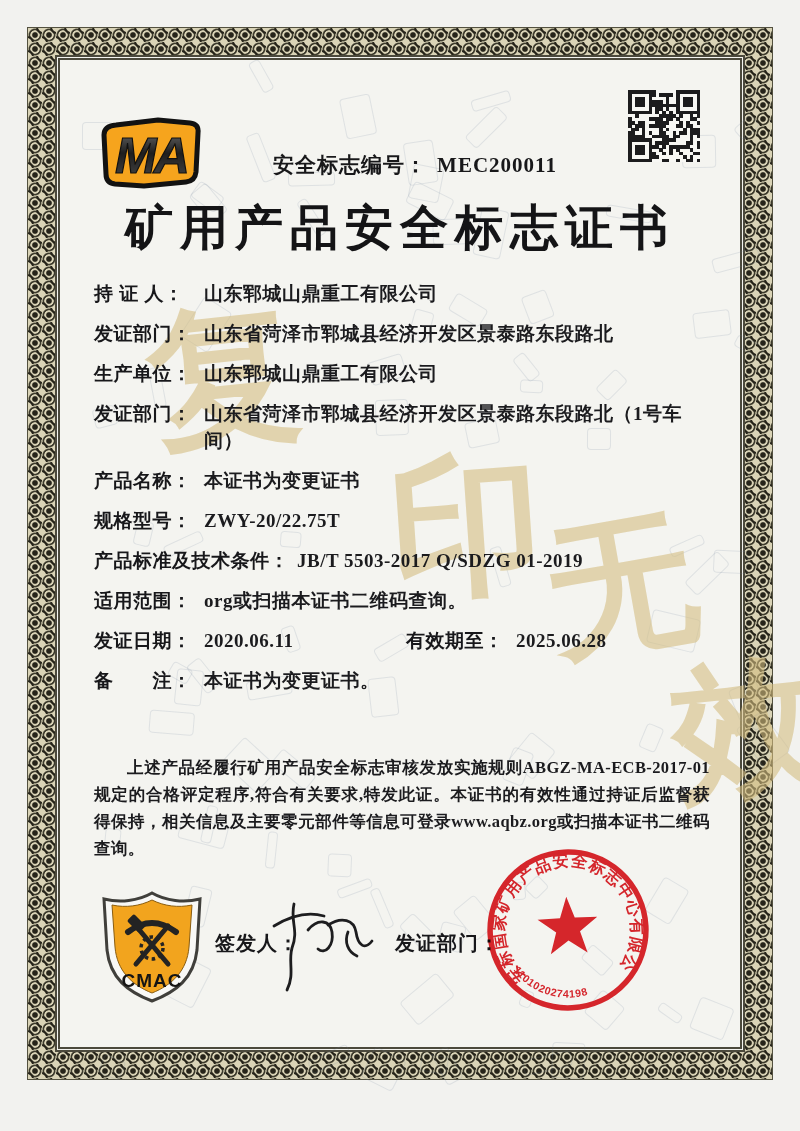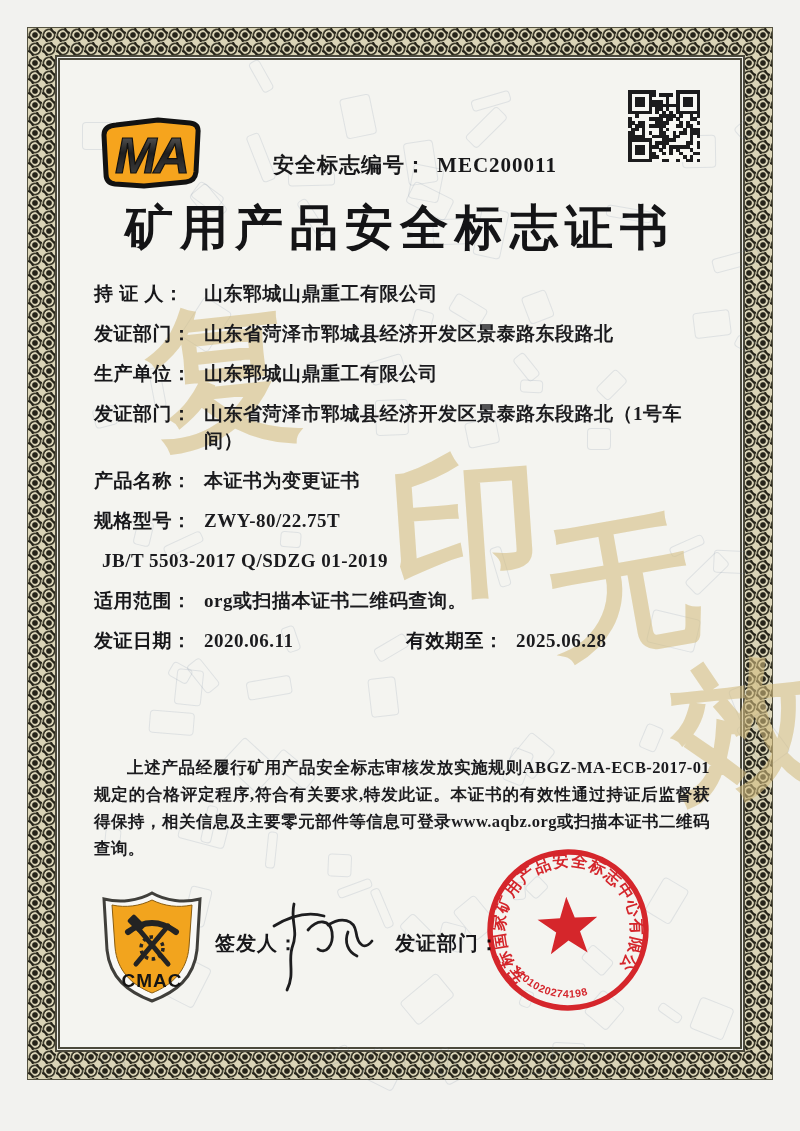--- a/index.html
+++ b/index.html
@@ -472,38 +472,43 @@
           <div class="f-row">
               <span class="f-label">发证部门：</span>
               <span class="f-value">山东省菏泽市郓城县经济开发区景泰路东段路北（1号车间）</span>
             </div>
           <div class="f-row">
               <span class="f-label">产品名称：</span>
               <span class="f-value">本证书为变更证书</span>
             </div>
           <div class="f-row">
               <span class="f-label">规格型号：</span>
-              <span class="f-value">ZWY-80/22.75T</span>
-            </div>
-          <div class="f-row">
+              <span class="f-value">ZWY-20/22.75T</span>
+            </div>
+          <div class="f-row">
+              <span class="f-label">产品标准及技术条件：</span>
               <span class="f-value" style="margin-left:8px">JB/T 5503-2017 Q/SDZG 01-2019</span>
             </div>
           <div class="f-row">
               <span class="f-label">适用范围：</span>
               <span class="f-value">org或扫描本证书二维码查询。</span>
             </div>
 
           <div class="f-row">
             <span class="f-label">发证日期：</span>
               <span class="f-value date">2020.06.11</span>
               <span class="date-spacer"></span>
               <span class="f-label">有效期至：</span>
               <span class="f-value">2025.06.28</span>
           </div>
 
+          <div class="f-row">
+            <span class="f-label">备　　注：</span>
+              <span class="f-value">本证书为变更证书。</span>
+          </div>
         </div>
 
         <p class="statement">上述产品经履行矿用产品安全标志审核发放实施规则ABGZ-MA-ECB-2017-01规定的合格评定程序,符合有关要求,特发此证。本证书的有效性通过持证后监督获得保持，相关信息及主要零元部件等信息可登录www.aqbz.org或扫描本证书二维码查询。</p>
 
         <svg class="cmac-logo" viewBox="0 0 104 114">
           <path d="M52,3 C66,11 84,13 100,9 L97,60 C94,88 76,102 52,111 C28,102 10,88 7,60 L4,9 C20,13 38,11 52,3 Z" fill="#f8f8f6" stroke="#403f3b" stroke-width="3"></path>
           <path d="M52,10 C64,16 78,18 92,15 L89,57 C87,81 72,95 52,103 C32,95 17,81 15,57 L12,15 C26,18 40,16 52,10 Z" fill="#F2A41E" stroke="#8a5d10" stroke-width="1"></path>
           <g>
             <path d="M28,42 Q52,24 76,42" stroke="#232323" stroke-width="6" fill="none" stroke-linecap="round"></path>
             <line x1="36" y1="36" x2="68" y2="74" stroke="#232323" stroke-width="5" stroke-linecap="round"></line>

